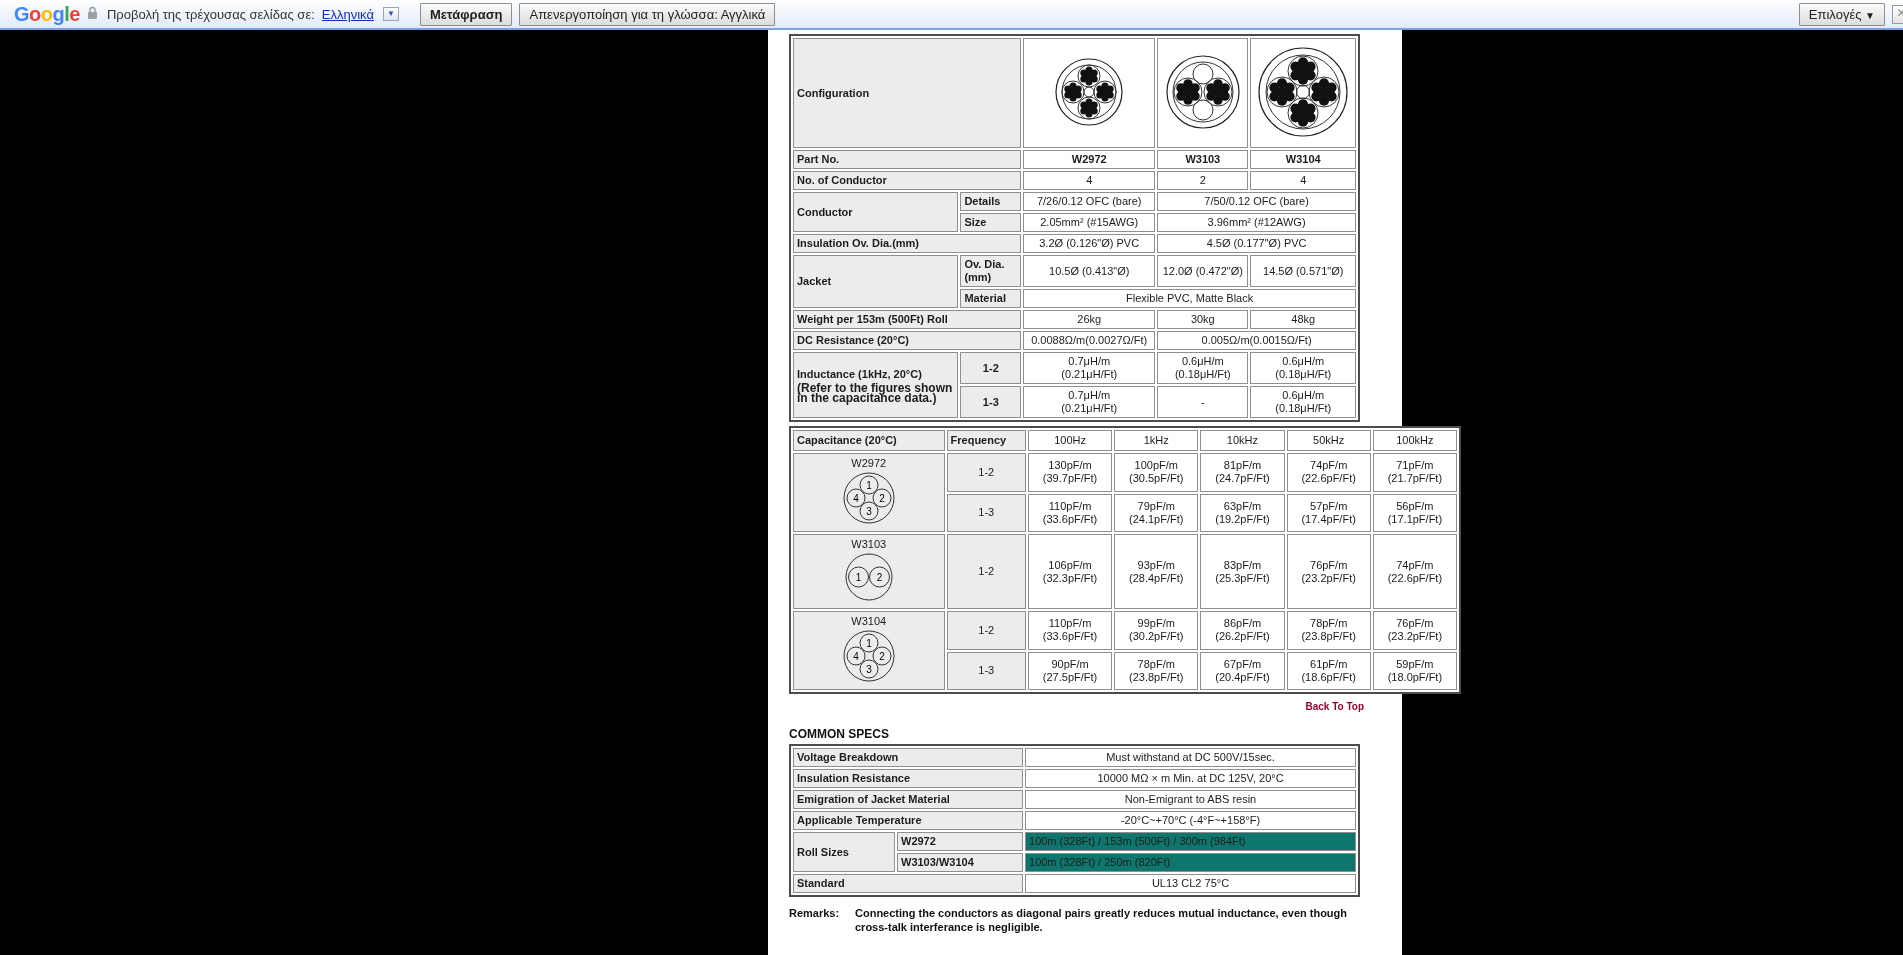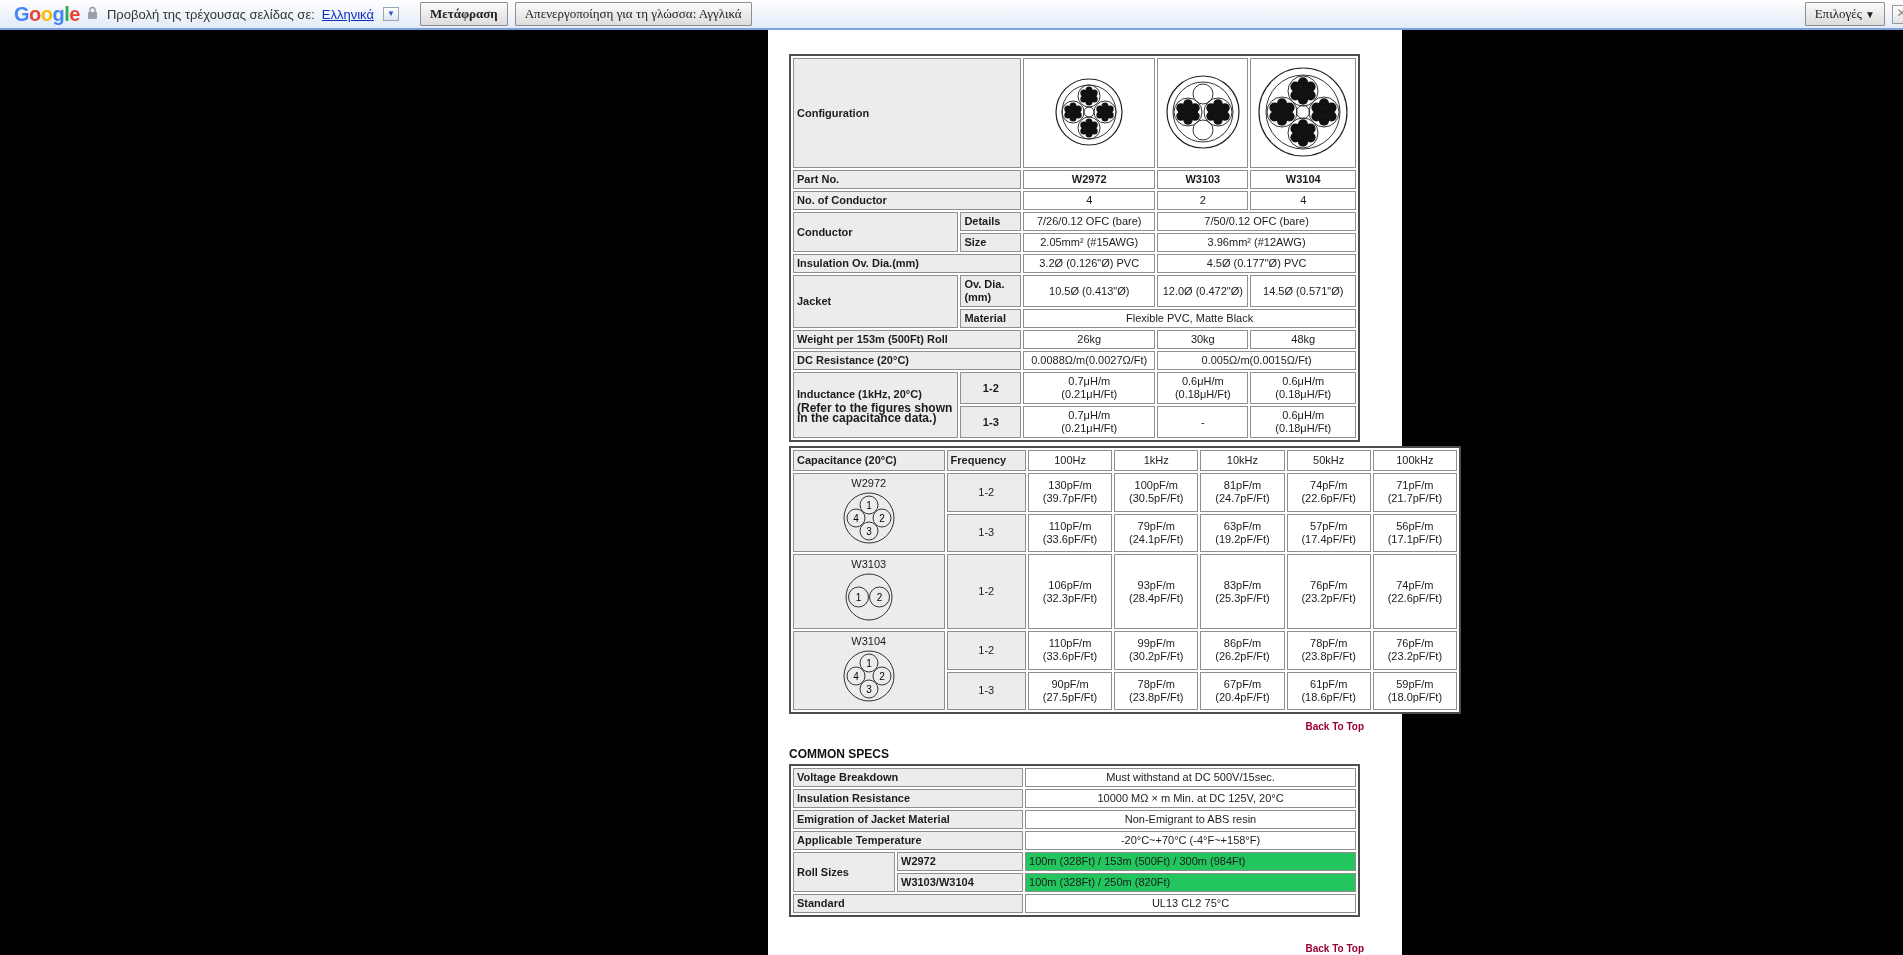--- a/index.html
+++ b/index.html
@@ -18,49 +18,49 @@
   .glogo{font-size:20px;font-weight:bold;letter-spacing:-0.5px;}
   .lock-icon{display:inline-block;margin-right:2px;}
   .lang-link{color:#0b2fbf;text-decoration:underline;cursor:pointer;}
   .dd-box{
     border:1px solid #9aa6b8;background:linear-gradient(#fff,#dde3ec);
     font-size:8px;color:#2b50c5;padding:2px 3px;margin-left:2px;cursor:pointer;line-height:8px;
   }
   .tbtn{
     background:linear-gradient(#fbfbfb,#dcdcdc);border:1px solid #8e8e8e;border-radius:1px;
     padding:3px 9px;font-size:13px;color:#222;cursor:pointer;
-    font-family:Liberation Serif, serif;
+    font-family:Liberation Sans, sans-serif;
   }
   .tbtn.bold{font-weight:bold;}
   .flex-sp{flex:1 1 auto;}
   .close-box{
     border:1px solid #9a9a9a;color:#8a8a8a;width:17px;height:17px;line-height:15px;
     text-align:center;font-size:12px;background:linear-gradient(#fff,#e3e3e3);
     cursor:pointer;margin-right:6px;
   }
   
   .page{
     position:absolute;left:768px;top:30px;width:634px;height:925px;background:#ffffff;
-    box-sizing:border-box;padding:24px 0 0 21px;color:#111;
+    box-sizing:border-box;padding:4px 0 0 21px;color:#111;
   }
   table.spec{
     border-collapse:separate;border-spacing:2px;border:2px solid #4d4d4d;
     background:#fff;table-layout:fixed;margin:0;
   }
   table.spec td{
     border:1px solid #8f8f8f;font-size:11px;line-height:13px;padding:2px 3px;
     color:#1c1c1c;overflow:hidden;vertical-align:middle;
   }
   td.lab{background:#ececec;font-weight:bold;text-align:left;}
   td.sub{background:#ececec;font-weight:bold;text-align:left;}
   td.key{background:#ececec;font-weight:bold;text-align:center;}
   td.keyn{background:#ececec;font-weight:normal;text-align:center;}
   td.val{background:#fff;text-align:center;}
   td.valb{background:#fff;text-align:center;font-weight:bold;}
-  td.vall{background:#22c55e;text-align:left;}
+  td.vall{background:#0f766e;text-align:left;}
   .ml{white-space:pre-line;}
   .cfgcell{height:104px;text-align:center;}
   .capdiag{background:#ececec;text-align:center;vertical-align:top;font-weight:normal;}
   .capname{font-size:11px;margin-top:1px;}
   .note{font-size:12px;line-height:10px;font-weight:bold;margin-top:2px;}
   table.cap td.val{padding:3px 2px;}
   .btt{
     text-align:right;margin:7px 41px 15px 0;font-size:10px;font-weight:bold;
   }
   .btt a{color:#990033;text-decoration:none;cursor:pointer;}
@@ -401,16 +401,20 @@
       <td class="sub">W3103/W3104</td>
       <td class="vall">100m (328Ft) / 250m (820Ft)</td>
     </tr>
     <tr>
       <td class="lab" colspan="2">Standard</td>
       <td class="val">UL13 CL2 75°C</td>
     </tr>
   </tbody>
     </table>
 
+  <div class="remarks">
+    <div class="rl">Remarks:</div>
+    <div class="rt">Connecting the conductors as diagonal pairs greatly reduces mutual inductance, even though cross-talk interferance is negligible.</div>
+  </div>
 
   <div class="btt" style="width:575px;margin-top:26px"><a>Back To Top</a></div>
 
 </div>
 
 </body></html>

